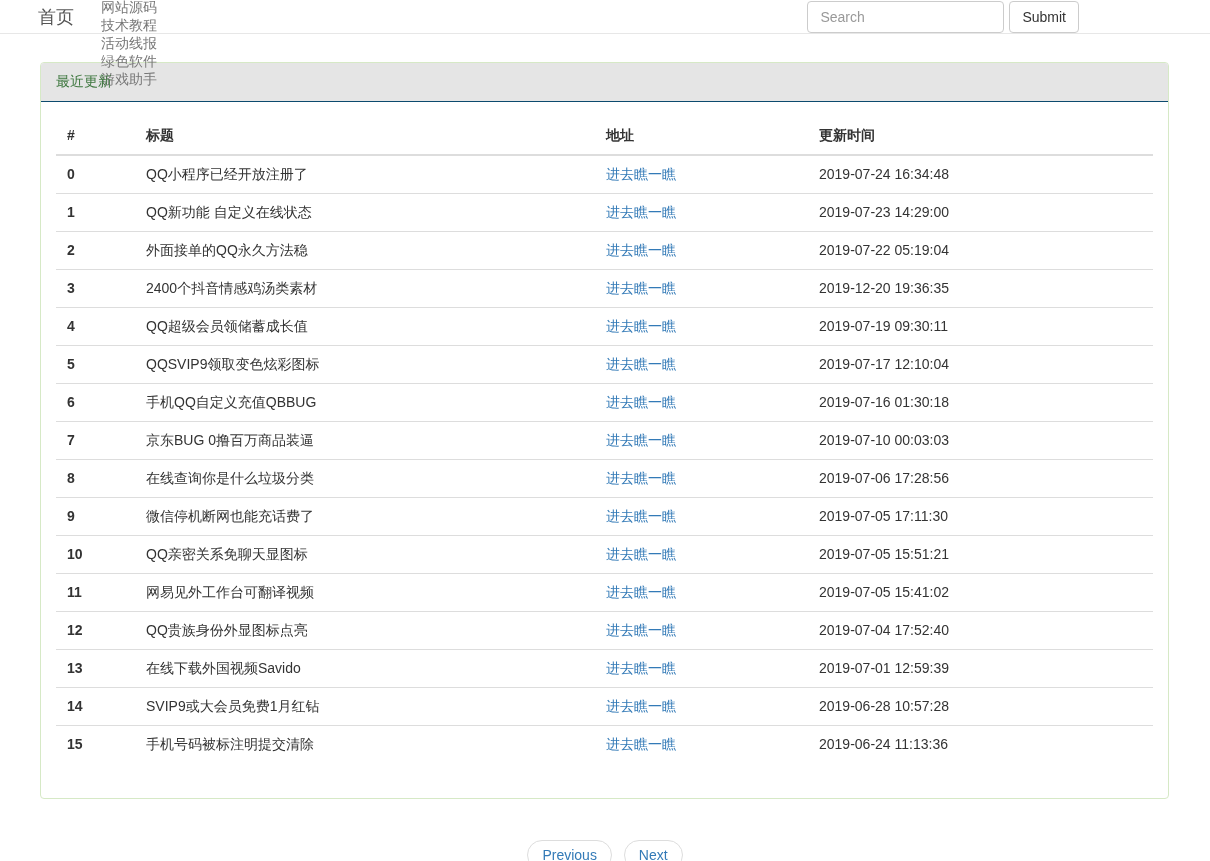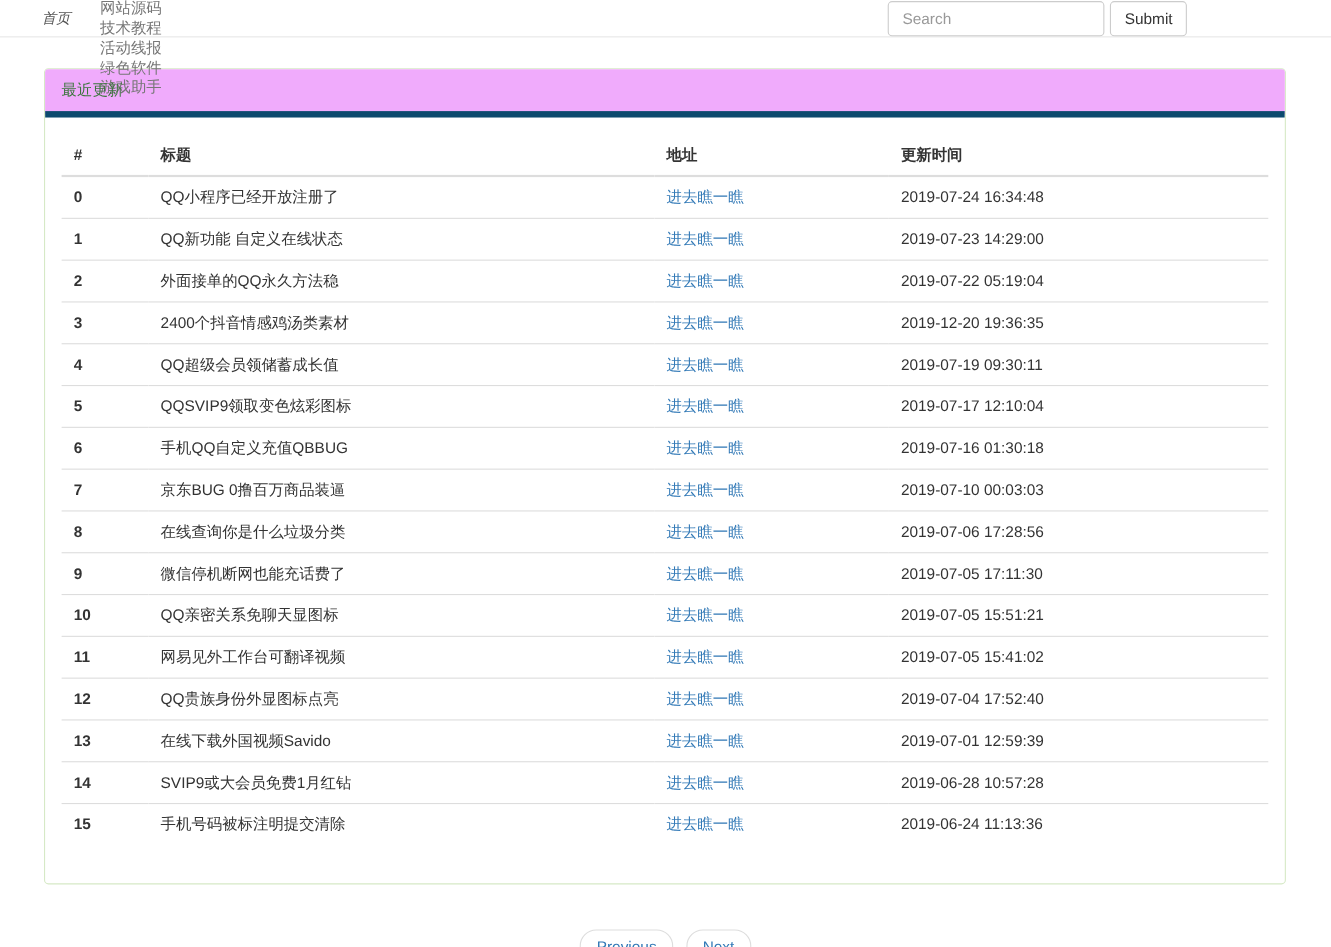--- a/index.html
+++ b/index.html
@@ -16,26 +16,25 @@
   
   .navbar {
     display: flex;
     align-items: center;
     height: 34px;
     border-bottom: 1px solid #e7e7e7;
     background: #fff;
   }
   .brand {
     margin-left: 38px;
-    font-size: 13px;
+    font-size: 18px;
     color: #555;
     text-decoration: none;
     cursor: pointer;
     white-space: nowrap;
-    font-style: italic;
   }
   .nav-links {
     display: flex;
     align-items: center;
     margin-left: 5px;
     flex-direction: column;
   }
   .nav-link {
     padding: 0 15px;
     color: #777;
@@ -75,23 +74,23 @@
 
   
   .panel {
     margin: 28px 41px 0 40px;
     border: 1px solid #d6e9c6;
     border-radius: 4px;
     background: #fff;
   }
   .panel-heading {
     padding: 10px 15px;
-    background: #f0abfc;
+    background: #e5e5e5;
     color: #3c763d;
-    border-bottom: 6px solid #0c4a6e;
+    border-bottom: 1px solid #0c4a6e;
     border-top-left-radius: 3px;
     border-top-right-radius: 3px;
     font-size: 14px;
   }
   .panel-body { padding: 15px; }
 
   
   table.updates {
     width: 100%;
     border-collapse: collapse;

